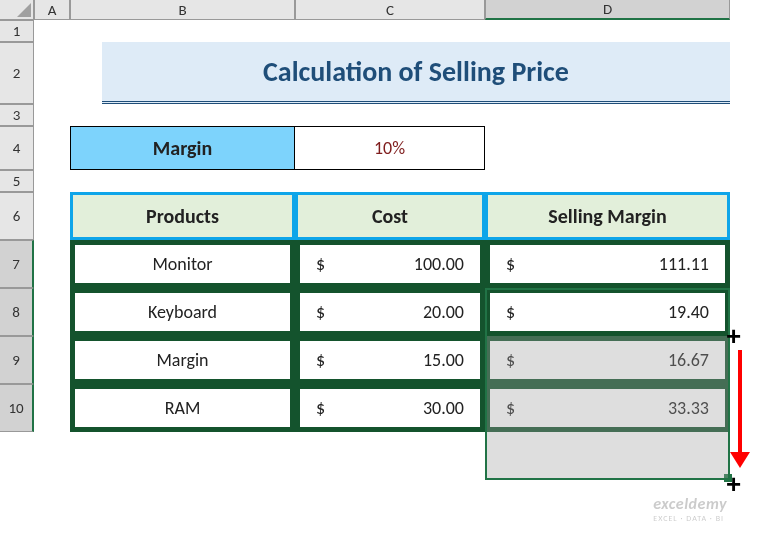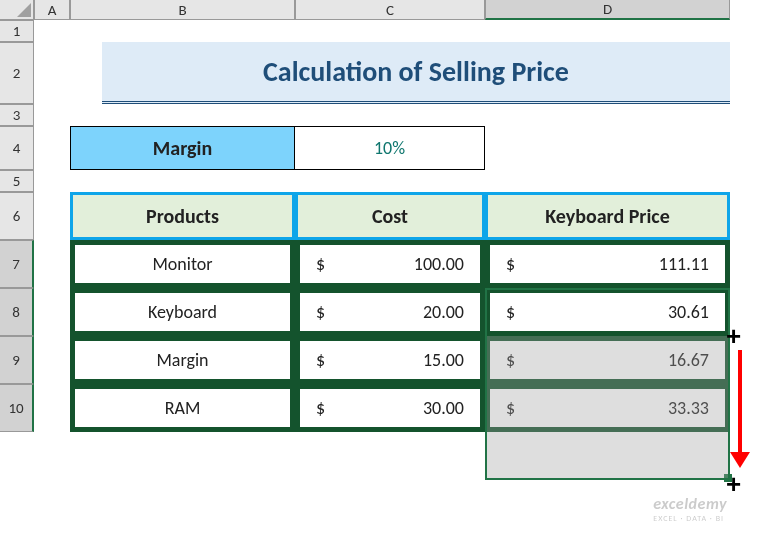--- a/index.html
+++ b/index.html
@@ -14,21 +14,21 @@
   .corner::after { content: ''; position: absolute; right: 2px; bottom: 2px; width: 0; height: 0; border-style: solid; border-width: 0 0 14px 14px; border-color: transparent transparent #a0a0a0 transparent; }
   
   .hdr.sel-col { background: #d2d2d2; border-bottom: 2px solid #217346; }
   .hdr.sel-row { background: #d2d2d2; border-right: 2px solid #217346; }
   
   .cell { background: #fff; }
   
   .title-row { grid-column: 3 / 6; display: flex; align-items: center; justify-content: center; background: #deebf7; font-size: 28px; font-weight: bold; color: #1f4e79; border-bottom: 3px double #1f4e79; margin-left: 32px; }
   
   .margin-label { background: #7dd3fc; border: 1px solid #000000; display: flex; align-items: center; justify-content: center; font-size: 20px; font-weight: bold; color: #222; }
-  .margin-value { background: #fff; border: 1px solid #000; border-left: none; display: flex; align-items: center; justify-content: center; font-size: 18px; color: #0f766e; }
+  .margin-value { background: #fff; border: 1px solid #000; border-left: none; display: flex; align-items: center; justify-content: center; font-size: 18px; color: #7f1d1d; }
   
   .th { background: #e2efda; border: 3px solid #0ea5e9; display: flex; align-items: center; justify-content: center; font-size: 20px; font-weight: bold; color: #222; }
   .td { background: #fff; border: 5px solid #14532d; display: flex; align-items: center; justify-content: center; font-size: 18px; color: #222; padding: 0 12px; }
   .td.money { justify-content: space-between; }
   .td.money .dollar { padding-left: 4px; }
   .td.money .num { padding-right: 4px; }
   
   .sel-range { position: absolute; border: 2px solid #217346; pointer-events: none; }
   .fill-handle { position: absolute; width: 8px; height: 8px; background: #217346; right: -4px; bottom: -4px; }
   .sel-fill { position: absolute; background: rgba(160,160,160,0.35); pointer-events: none; }
@@ -79,21 +79,21 @@
   <div class="hdr left">5</div>
   <div class="cell"></div>
   <div class="cell"></div>
   <div class="cell"></div>
   <div class="cell"></div>
 
   <div class="hdr left">6</div>
   <div class="cell"></div>
   <div class="th">Products</div>
   <div class="th">Cost</div>
-  <div class="th">Keyboard Price</div>
+  <div class="th">Selling Margin</div>
 
   <div class="hdr left sel-row">7</div>
   <div class="cell"></div>
   <div class="td">Monitor</div>
   <div class="td money">
       <span class="dollar">$</span>
       <span class="num">100.00</span>
     </div>
   <div class="td money">
       <span class="dollar">$</span>
@@ -102,21 +102,21 @@
 
   <div class="hdr left sel-row">8</div>
   <div class="cell"></div>
   <div class="td">Keyboard</div>
   <div class="td money">
       <span class="dollar">$</span>
       <span class="num">20.00</span>
     </div>
   <div class="td money">
       <span class="dollar">$</span>
-      <span class="num">30.61</span>
+      <span class="num">19.40</span>
     </div>
 
   <div class="hdr left sel-row">9</div>
   <div class="cell"></div>
   <div class="td">Margin</div>
   <div class="td money">
       <span class="dollar">$</span>
       <span class="num">15.00</span>
     </div>
   <div class="td money">

